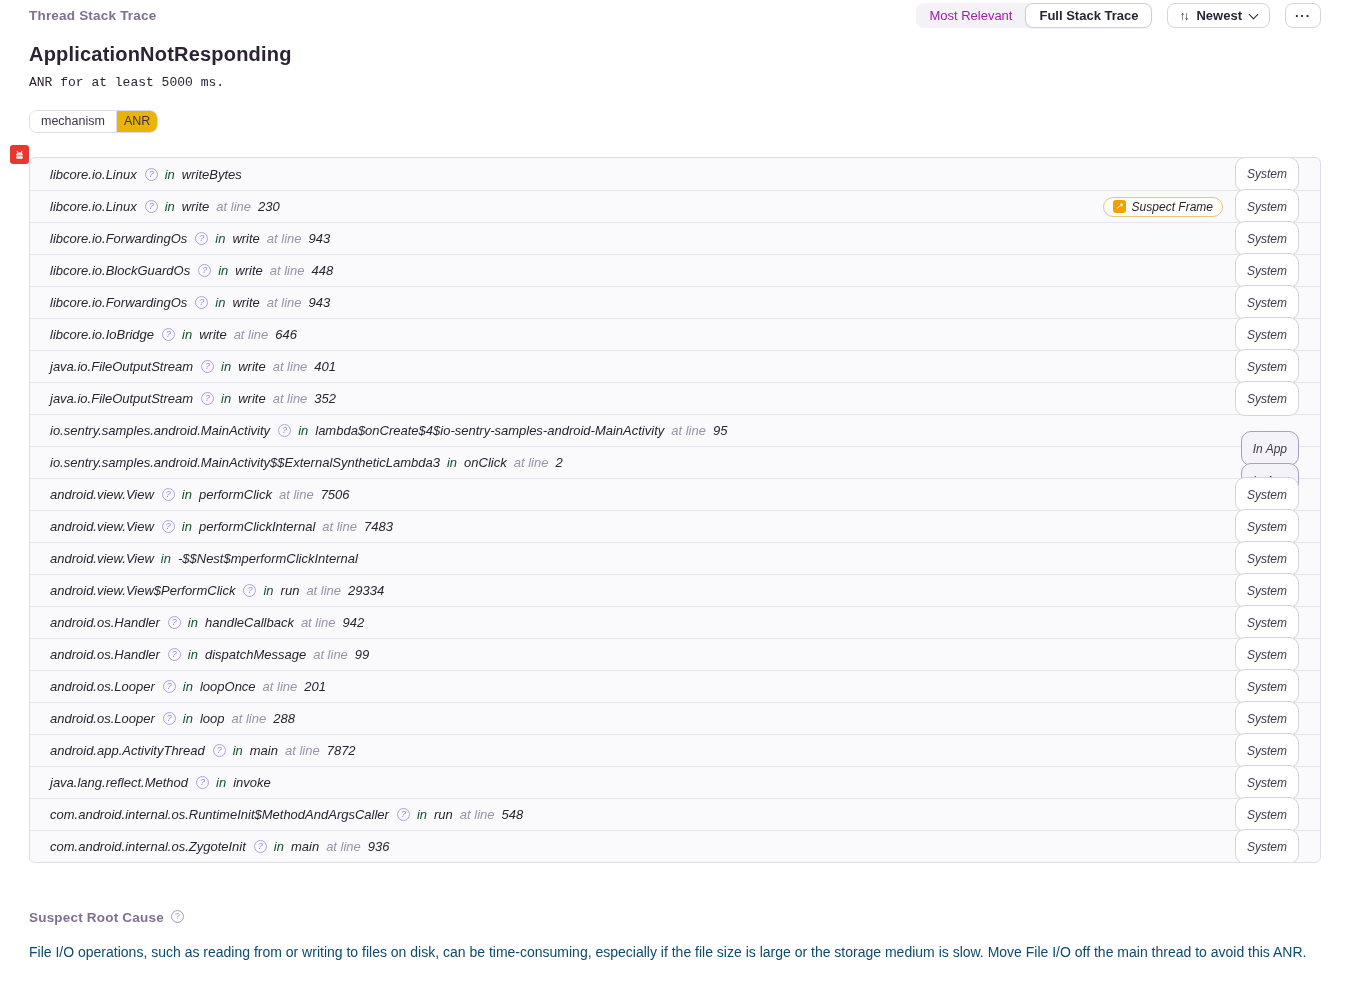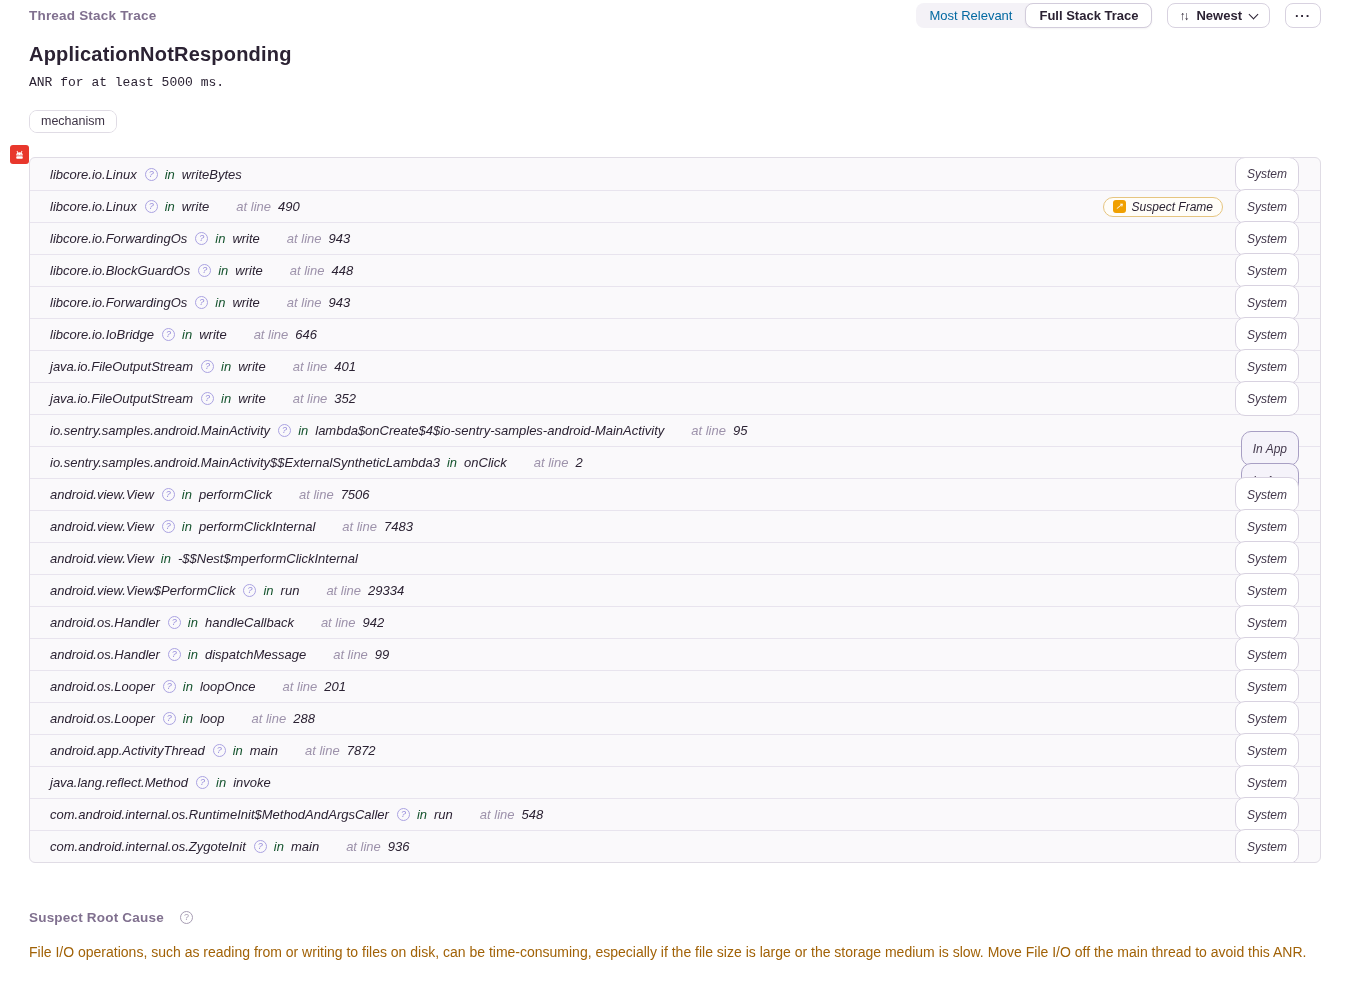--- a/index.html
+++ b/index.html
@@ -8,72 +8,72 @@
     width:1350px; height:1001px; background:#ffffff; position:relative;
     font-family:"Liberation Sans", sans-serif; color:#2b2233; overflow:hidden;
   }
   .page { padding:0 29px; }
 
   
   .header-row { display:flex; justify-content:space-between; align-items:center; padding-top:3px; height:28px; }
   .section-title { font-size:13.5px; font-weight:700; color:#80708f; letter-spacing:.2px; }
   .controls { display:flex; align-items:center; gap:15px; }
   .segmented { display:flex; align-items:stretch; background:#f4f2f7; border-radius:8px; height:25px; }
-  .seg-btn { border:0; background:transparent; font-family:inherit; font-size:13px; color:#0369a1;
+  .seg-btn { border:0; background:transparent; font-family:inherit; font-size:13px; color:#a21caf;
              padding:0 13px; border-radius:8px; display:flex; align-items:center; cursor:pointer; }
   .seg-btn.selected { background:#ffffff; border:1px solid #d2ccdb; font-weight:700; color:#2b2233;
              box-shadow:0 1px 2px rgba(43,34,51,.06); }
   .btn { display:flex; align-items:center; gap:7px; border:1px solid #d8d2e0; background:#ffffff;
          border-radius:8px; height:25px; padding:0 11px; font-family:inherit; font-size:13px;
          font-weight:700; color:#2b2233; cursor:pointer; }
   .sort-glyph { font-size:12px; letter-spacing:-2px; font-weight:400; margin-right:2px; }
   .chev { display:inline-block; width:9px; height:9px; position:relative; top:-2px; }
   .chev::after { content:""; position:absolute; left:1px; top:2px; width:6px; height:6px;
          border-right:1.6px solid #2b2233; border-bottom:1.6px solid #2b2233; transform:rotate(45deg); }
   .btn-more { font-weight:700; letter-spacing:1px; padding:0 9px; }
 
   
   .heading { font-size:20px; font-weight:700; color:#2b2233; margin-top:15px; letter-spacing:.2px; }
   .message { font-family:"Liberation Mono","DejaVu Sans Mono",monospace; font-size:13px; color:#2b2233; margin-top:9px; }
   .tag { display:inline-flex; margin-top:20px; border:1px solid #e0dce5; border-radius:8px;
-         overflow:hidden; font-size:12.5px; height:23px; line-height:21px; color:#3e3446;flex-direction:column; }
+         overflow:hidden; font-size:12.5px; height:23px; line-height:21px; color:#3e3446; }
   .tag-key { padding:0 11px; background:#ffffff; }
   .tag-val { padding:0 7px; background:#eab308; border-left:1px solid #e0dce5; }
 
   
   .platform-icon { position:absolute; left:10px; top:145px; width:19px; height:19px;
          background:#e8372c; border-radius:3px; display:flex; align-items:center; justify-content:center; }
 
   
   .trace-table { margin-top:24px; border:1px solid #e0dce5; border-radius:6px; overflow:hidden; background:#faf9fb;font-style:italic; }
   .frame-row { display:flex; align-items:center; height:32px; padding:0 21px 0 20px;
          border-top:1px solid #e8e4ee; font-size:13px; cursor:pointer; }
   .frame-row:first-child { border-top:0; }
   .frame-left { display:flex; align-items:center; gap:7px; flex:1; min-width:0; white-space:nowrap; }
   .frame-right { display:flex; align-items:center; }
   .dim { color:#14532d; }
-  .dim2 { color:#9d92ab;margin-left:20px; }
+  .dim2 { color:#9d92ab; }
   .help-icon { width:13px; height:13px; min-width:13px; border:1px solid #aba3e2; color:#968cdb;
          border-radius:50%; font-size:9px; line-height:1; display:inline-flex; align-items:center;
          justify-content:center; margin-left:1px; cursor:pointer; background:transparent; }
   .badge { height:35px; padding:0 11px; border-radius:10px; display:inline-flex; align-items:center;
          font-size:12px; background:#ffffff; border:1px solid #d8d2e0; color:#43384c; white-space:nowrap; }
   .badge.in-app { background:#f5f3fa; border-color:#a89fc4;margin-top:36px; }
   .suspect-badge { display:inline-flex; align-items:center; gap:6px; height:20px; padding:0 9px;
          border:1px solid #e6c580; border-radius:10px; background:#fffdf8; font-size:12px;
          color:#2b2233; margin-right:12px; cursor:pointer; }
   .suspect-icon { width:13px; height:13px; min-width:13px; background:#f0a000; border-radius:3px;
          color:#ffffff; font-size:9px; line-height:1; display:flex; align-items:center; justify-content:center; }
 
   
   .root-cause { margin-top:47px; }
-  .root-title-row { display:flex; align-items:center; gap:16px; }
+  .root-title-row { display:flex; gap:7px; }
   .root-help { width:13px; height:13px; border:1px solid #a79db3; color:#a79db3; border-radius:50%;
          font-size:9px; line-height:1; display:inline-flex; align-items:center; justify-content:center; }
-  .root-text { margin-top:17px; font-size:14px; line-height:20px; color:#a16207; }
+  .root-text { margin-top:17px; font-size:14px; line-height:20px; color:#0c4a6e; }
 </style>
 </head>
 <body>
 
 <div class="page">
 
   <div class="header-row">
     <div class="section-title">Thread Stack Trace</div>
     <div class="controls">
       <div class="segmented">
@@ -114,21 +114,21 @@
     </div>
   </div>
 
   <div class="frame-row">
     <div class="frame-left">
       <span>libcore.io.Linux</span>
       <span class="help-icon">?</span>
       <span class="dim">in</span>
       <span>write</span>
       <span class="dim2">at line</span>
-      <span>490</span>
+      <span>230</span>
     </div>
     <div class="frame-right">
       <span class="suspect-badge">
         <span class="suspect-icon">↗</span>
         <span>Suspect Frame</span>
       </span>
       <span class="badge">System</span>
     </div>
   </div>
 

